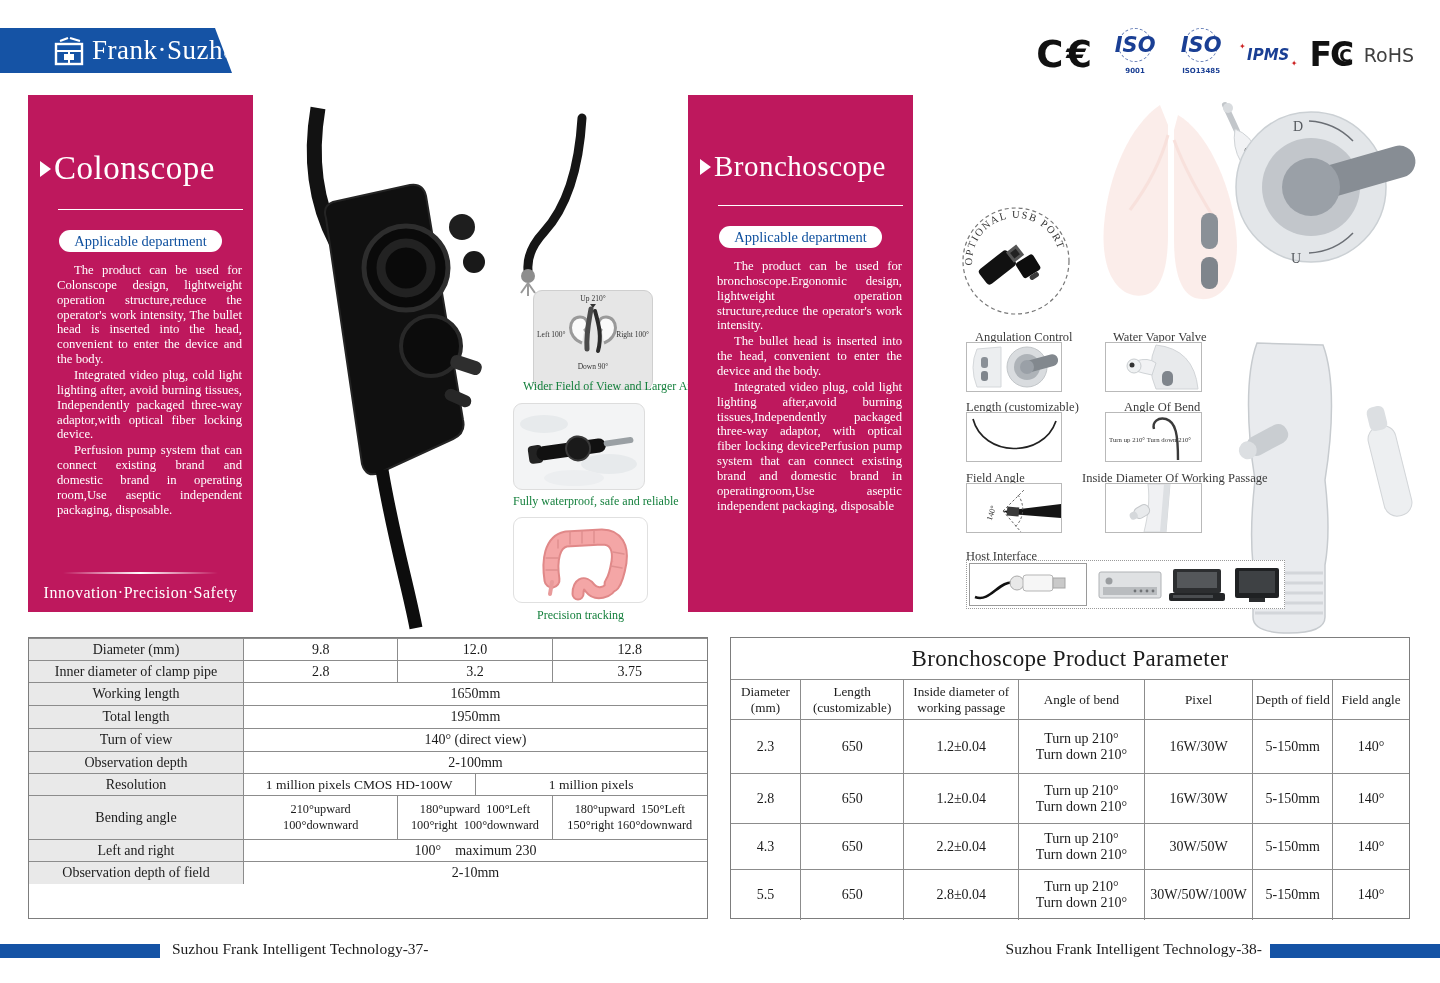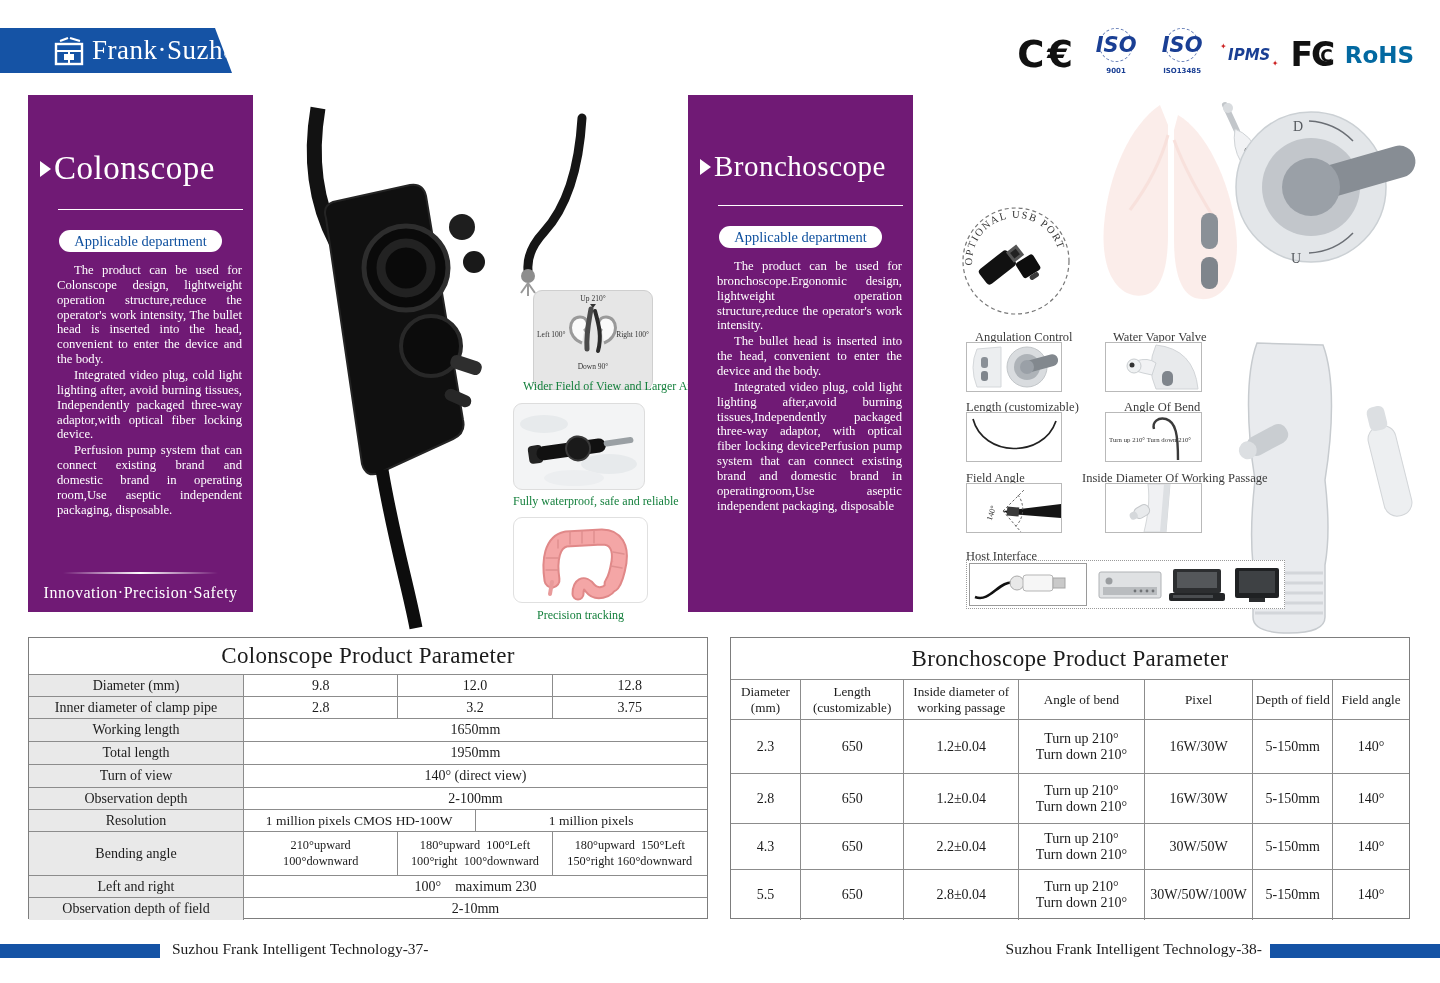--- a/index.html
+++ b/index.html
@@ -17,24 +17,24 @@
   .ce { font-family:"DejaVu Sans", sans-serif; font-size:37px; font-weight:600; letter-spacing:3px; color:#111; }
   .isoBadge { position:relative; width:52px; text-align:center; color:#1a3f94; font-family:"DejaVu Sans", sans-serif; }
   .isoBadge .globe { position:absolute; left:50%; top:-4px; transform:translateX(-50%); width:34px; height:34px;
     border:1.5px dashed #1a3f94; border-radius:50%; opacity:.65; }
   .isoBadge .iso { position:relative; font-size:21px; font-weight:bold; font-style:italic; line-height:26px; }
   .isoBadge .sub { position:relative; font-size:7px; font-weight:bold;text-align:center; }
   .ipms { font-family:"DejaVu Sans", sans-serif; font-weight:bold; font-style:italic; font-size:15px; color:#1a3f94; position:relative; padding:0 6px; }
   .ipms .st { color:#c22; font-size:8px; position:absolute; }
   .fcc { font-family:"DejaVu Sans", sans-serif; font-weight:bold; font-size:33px; color:#111; letter-spacing:-2px; display:flex; align-items:center; }
   .fcc .smallc { font-size:17px; margin-left:-13px; margin-top:2px; }
-  .rohs { font-family:"DejaVu Sans", sans-serif; font-weight:bold; font-size:23px; color:#0369a1; }
-
-  
-  .panel { position:absolute; top:95px; width:225px; height:517px; background:#701a75; color:#fff; }
+  .rohs { font-family:"DejaVu Sans", sans-serif; font-weight:normal; font-size:19px; color:#404040; }
+
+  
+  .panel { position:absolute; top:95px; width:225px; height:517px; background:#be185d; color:#fff; }
   .panel.lp { left:28px; } .panel.rp { left:688px; }
   .ptitle { display:flex; align-items:center; padding:55px 0 0 12px; }
   .tri { width:0; height:0; border-left:11px solid #fff; border-top:8px solid transparent; border-bottom:8px solid transparent; margin-right:3px; flex:0 0 auto; }
   .ptitle .t { font-size:33px; letter-spacing:0.5px; white-space:nowrap; }
   .panel.rp .ptitle .t { font-size:29px; }
   .tline { height:1px; background:#fff; margin:22px 10px 0 30px; }
   .pill { margin:20px auto 0 auto; width:163px; height:22px; background:#fff; color:#0d4f9e;
     border-radius:11px; font-size:14.5px; display:flex; align-items:center; justify-content:center; }
   .ptext { padding:11px 11px 0 29px; }
   .ptext p { font-size:12.7px; line-height:1.17; text-align:justify; text-indent:17px; margin-bottom:1px; }
@@ -367,21 +367,20 @@
       <rect x="210" y="11" width="40" height="16" fill="#54575a"></rect>
       <rect x="202" y="32" width="56" height="8" rx="2" fill="#232527"></rect>
       <rect x="206" y="34" width="40" height="3" fill="#4a4d50"></rect>
       <rect x="268" y="7" width="44" height="30" rx="2" fill="#1f2123"></rect>
       <rect x="272" y="10" width="36" height="22" fill="#3e4144"></rect>
       <rect x="282" y="37" width="16" height="4" fill="#2a2c2e"></rect>
     </svg>
   </div>
 
   <div class="ptable lt">
-    <div class="ttitle">Colonscope Product Parameter</div>
     <div class="trow" style="height:22px">
       <div class="tlabel">Diameter (mm)</div>
       <div class="tvals">
         <div class="tcell bdr w33">9.8</div>
         <div class="tcell bdr w33">12.0</div>
         <div class="tcell w33">12.8</div>
       </div>
     </div>
     <div class="trow" style="height:22px">
       <div class="tlabel">Inner diameter of clamp pipe</div>

